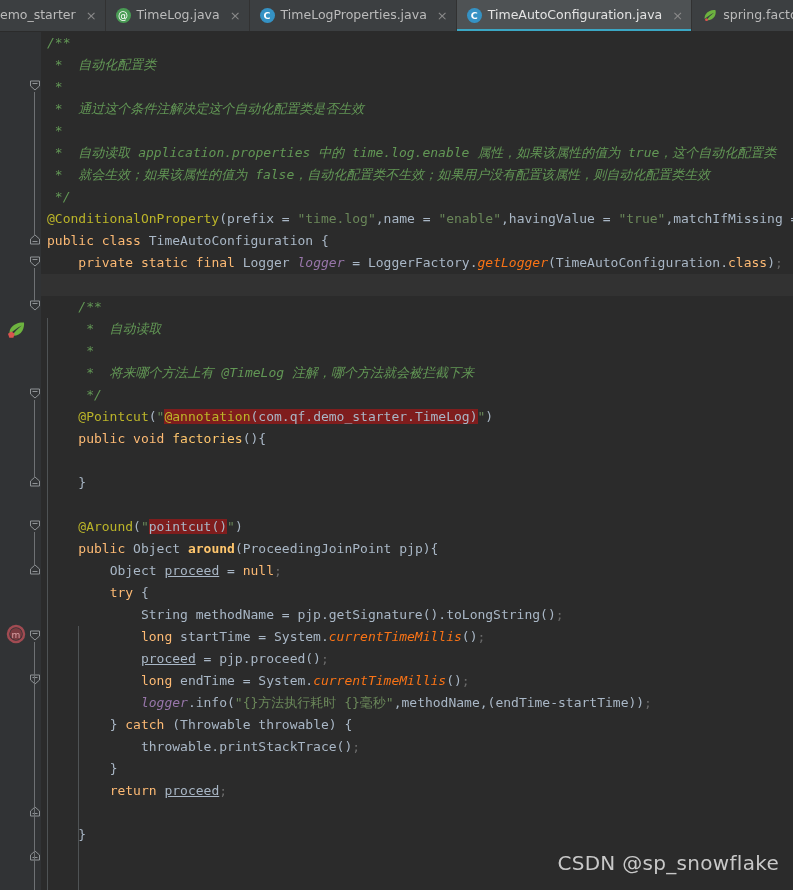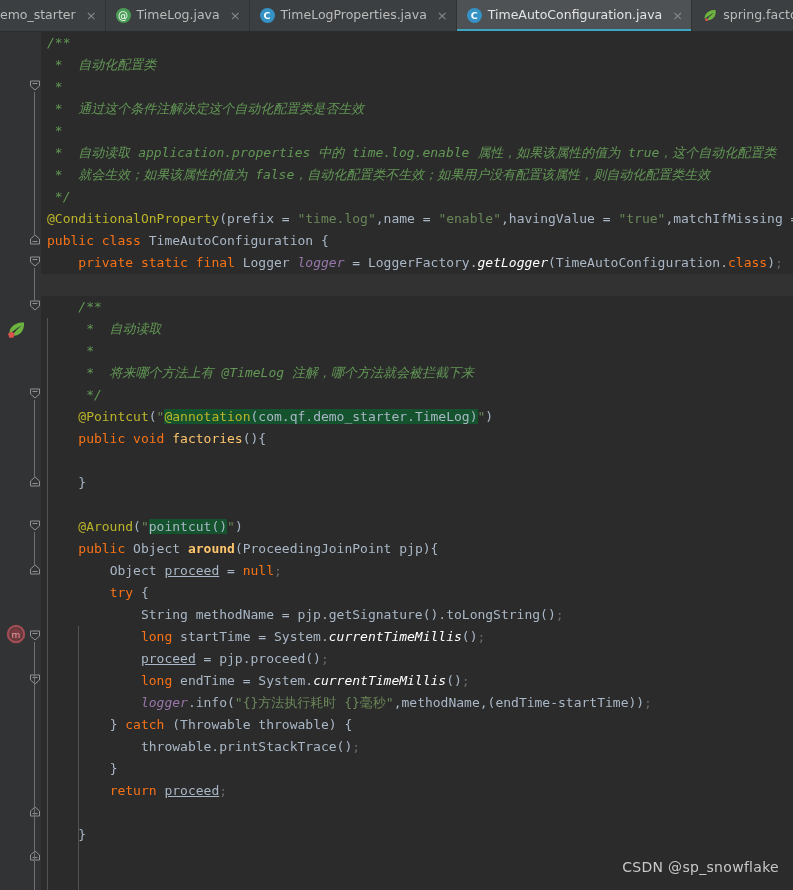--- a/index.html
+++ b/index.html
@@ -121,31 +121,31 @@
 
   
   .iguide {
     position: absolute;
     top: 0; bottom: 0;
     width: 1px;
     background: #4f5355;
   }
 
   
-  .kw      { color: #f97316; margin-top: 29px; }
+  .kw      { color: #fdba74; margin-top: 29px; }
   .anno    { color: #bbb529; }
   .str     { color: #6a8759; }
   .cmt     { color: #629755; font-style: italic; }
   .fld     { color: #9876aa; font-style: italic; }
-  .stat    { color: #ffffff; font-style: italic; }
+  .stat    { color: #f97316; font-style: italic; }
   .plain   { color: #a9b7c6; }
   .mname   { color: #ffc66d; }
   .bold    { font-weight: bold; }
   .uline   { text-decoration: underline; text-decoration-color: #a9b7c6; text-align: right; }
-  .inject  { background: #14532d; }
+  .inject  { background: #7f1d1d; }
   .semi    { color: #6a6a6a; }
 
   
   .foldmark {
     position: absolute;
     left: 0;
     width: 12px;
     height: 22px;
     pointer-events: none;
   }
@@ -167,21 +167,21 @@
     height: 18px;
   }
   .gicon svg { display: block; }
 
   
   .watermark {
     position: absolute;
     right: 14px;
     bottom: 16px;
     font-family: "DejaVu Sans", sans-serif;
-    font-size: 14px;
+    font-size: 20px;
     color: #c8c8c8;
     letter-spacing: 0.3px;
     margin-top: 14px;
   }
 </style>
 </head>
 <body>
 
 <div class="tabbar">
   <div class="tab first">

